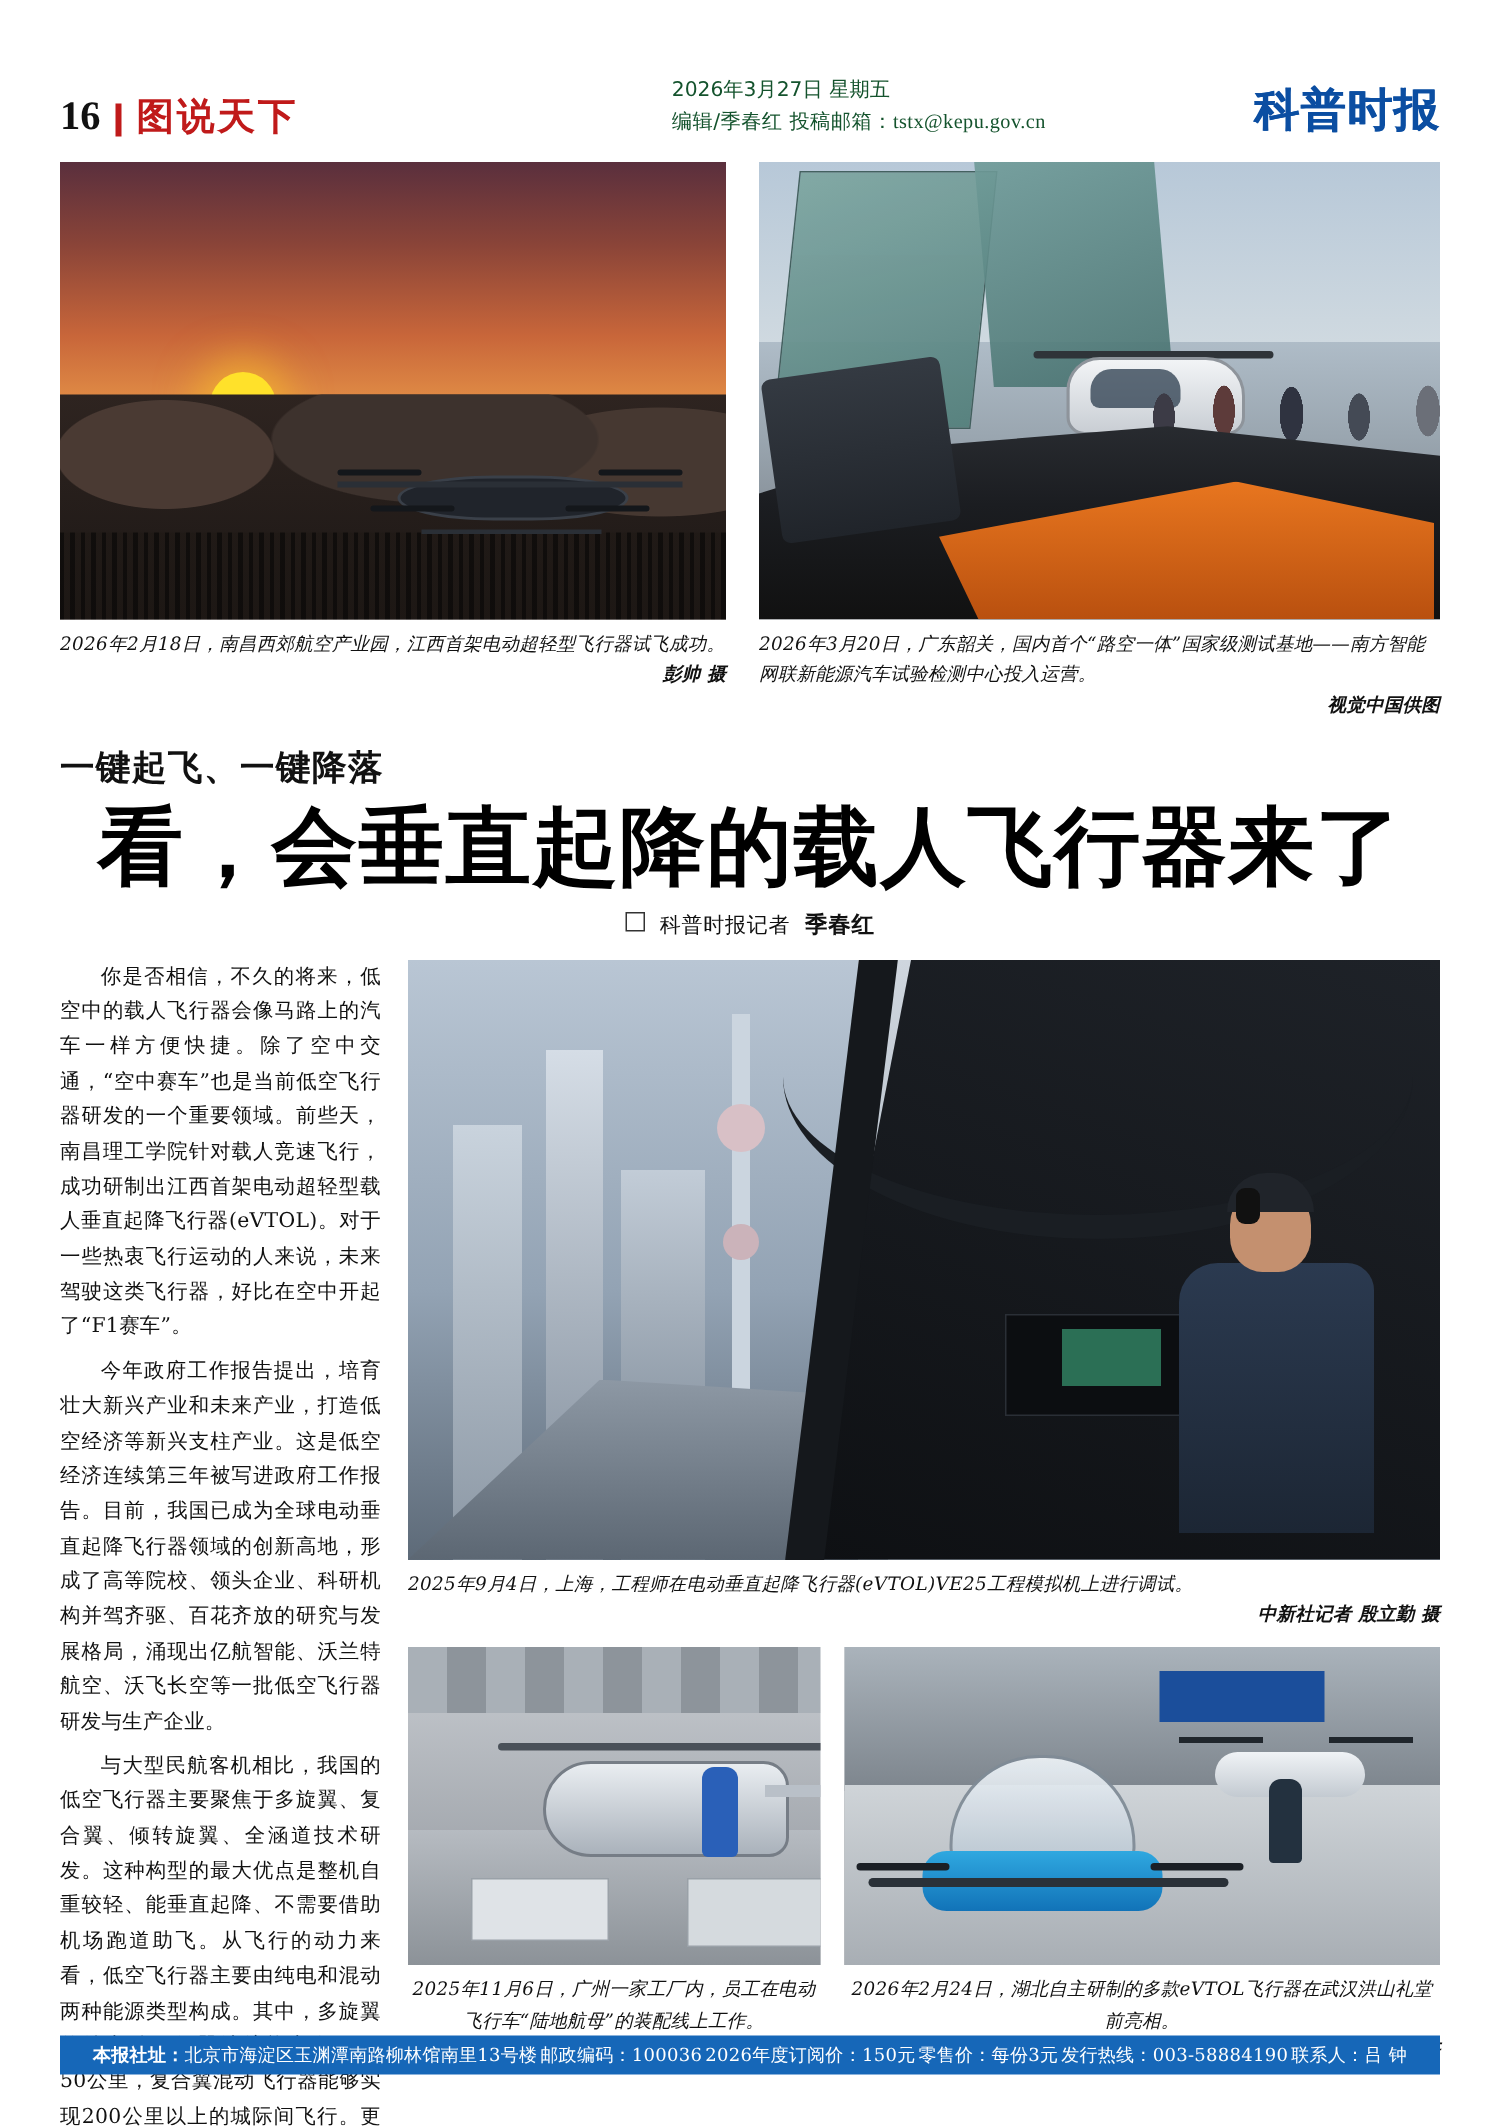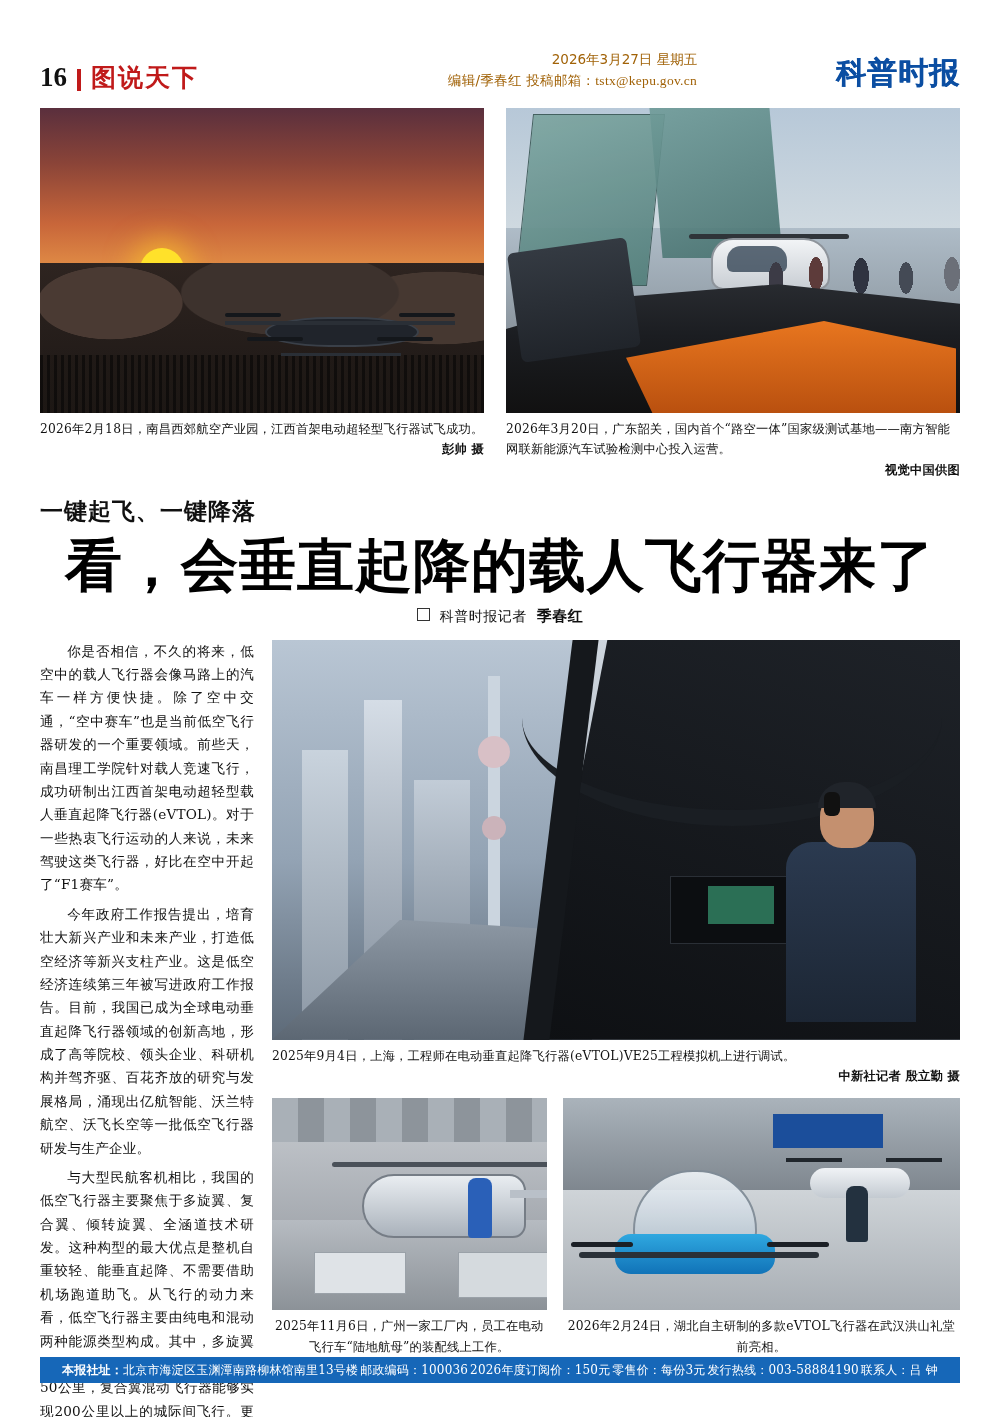--- a/index.html
+++ b/index.html
@@ -51,24 +51,24 @@
     top: 2px;
   }
   .section-title {
     font-size: 25px;
     font-weight: bold;
     color: #c01a1a;
     letter-spacing: 2px;
     font-family: "DejaVu Serif", serif;
   }
   .mast-center {
-    text-align: right;
+    text-align: left;
     font-size: 13.5px;
     line-height: 1.55;
-    color: #a16207;
+    color: #14532d;
     margin-left: 110px;
     margin-bottom: 2px;
     font-family: "DejaVu Sans", sans-serif;
   }
   .mast-center .line2 { letter-spacing: 0.3px; }
   .mast-center .email { font-family: "Liberation Serif", serif; }
   .mast-right {
     font-size: 30px;
     font-weight: bold;
     color: #0b4ea2;
@@ -91,20 +91,21 @@
     overflow: hidden;
     background: #cfcfcf;
   }
   .cap {
     font-size: 12.3px;
     line-height: 1.65;
     color: #111;
     margin-top: 6px;
     letter-spacing: 0.2px;
     font-family: "DejaVu Serif", serif;
+    font-style: italic;
   }
   .cap .credit {
     font-weight: bold;
   }
   .cap-right {
     text-align: right;
     display: block;
   }
 
   

